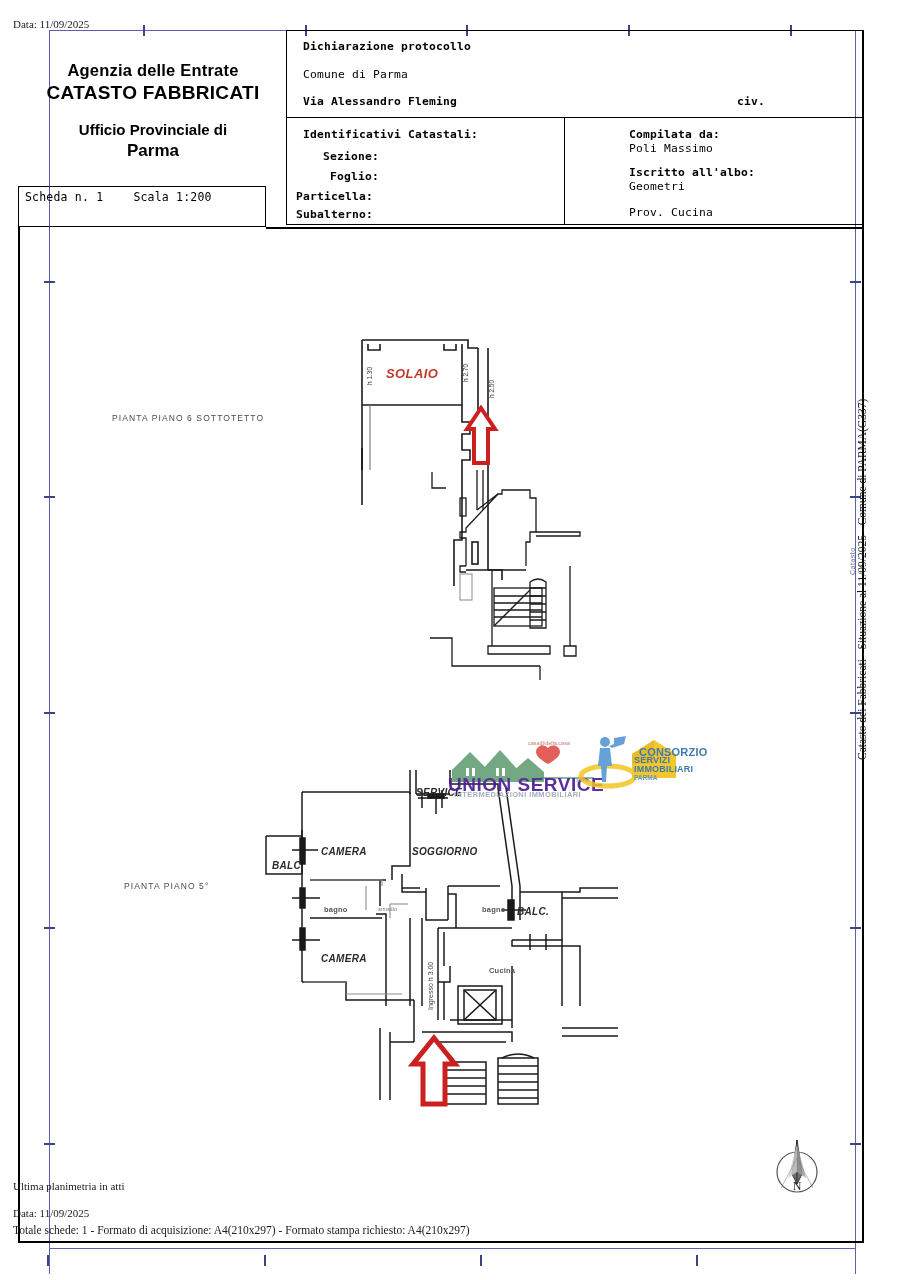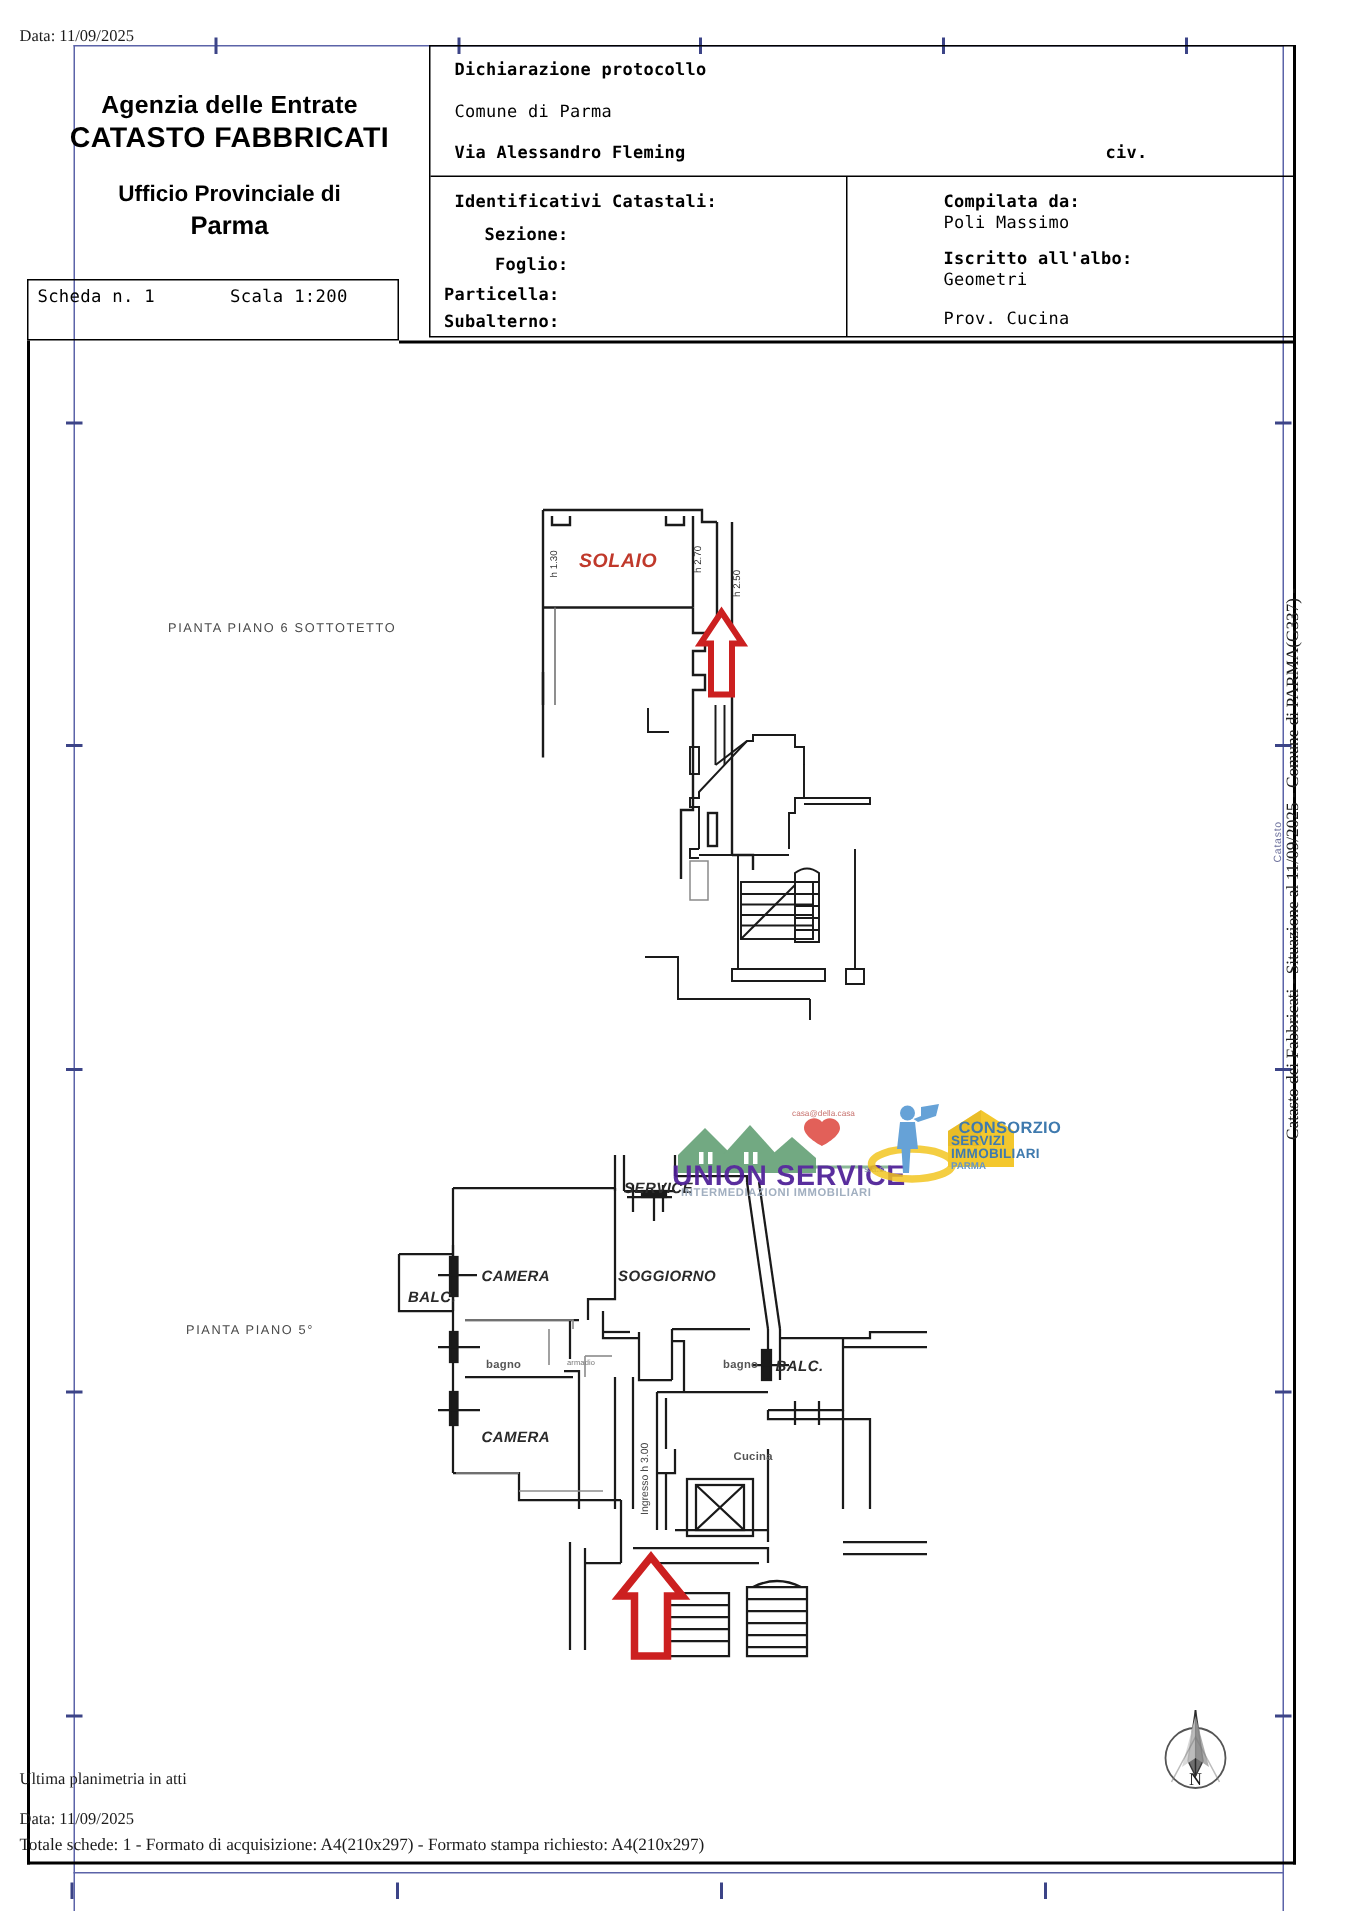--- a/index.html
+++ b/index.html
@@ -98,21 +98,21 @@
     padding-left: 6px;
   }
   #plani-box .row.top { border-bottom: 1.4px solid #000; }
   #plani-box .cell {
     font-family: "DejaVu Sans Mono", monospace;
     font-size: 11.5px;
     color: #000;
     letter-spacing: .2px;
     white-space: nowrap;
   }
-  #plani-box .scala { margin-left: 50px; }
+  #plani-box .scala { margin-left: 30px; }
 
   
   #decl-box {
     left: 286px; top: 30px; width: 577px; height: 195px;
     border: 1.4px solid #000;
     box-sizing: border-box;
   }
   #decl-top { position: relative; height: 86px; border-bottom: 1.4px solid #000; }
   #decl-bot { position: relative; height: 106px; display: flex; gap: 48px; }
   #decl-left  { width: 277px; border-right: 1.4px solid #000; position: relative; }

